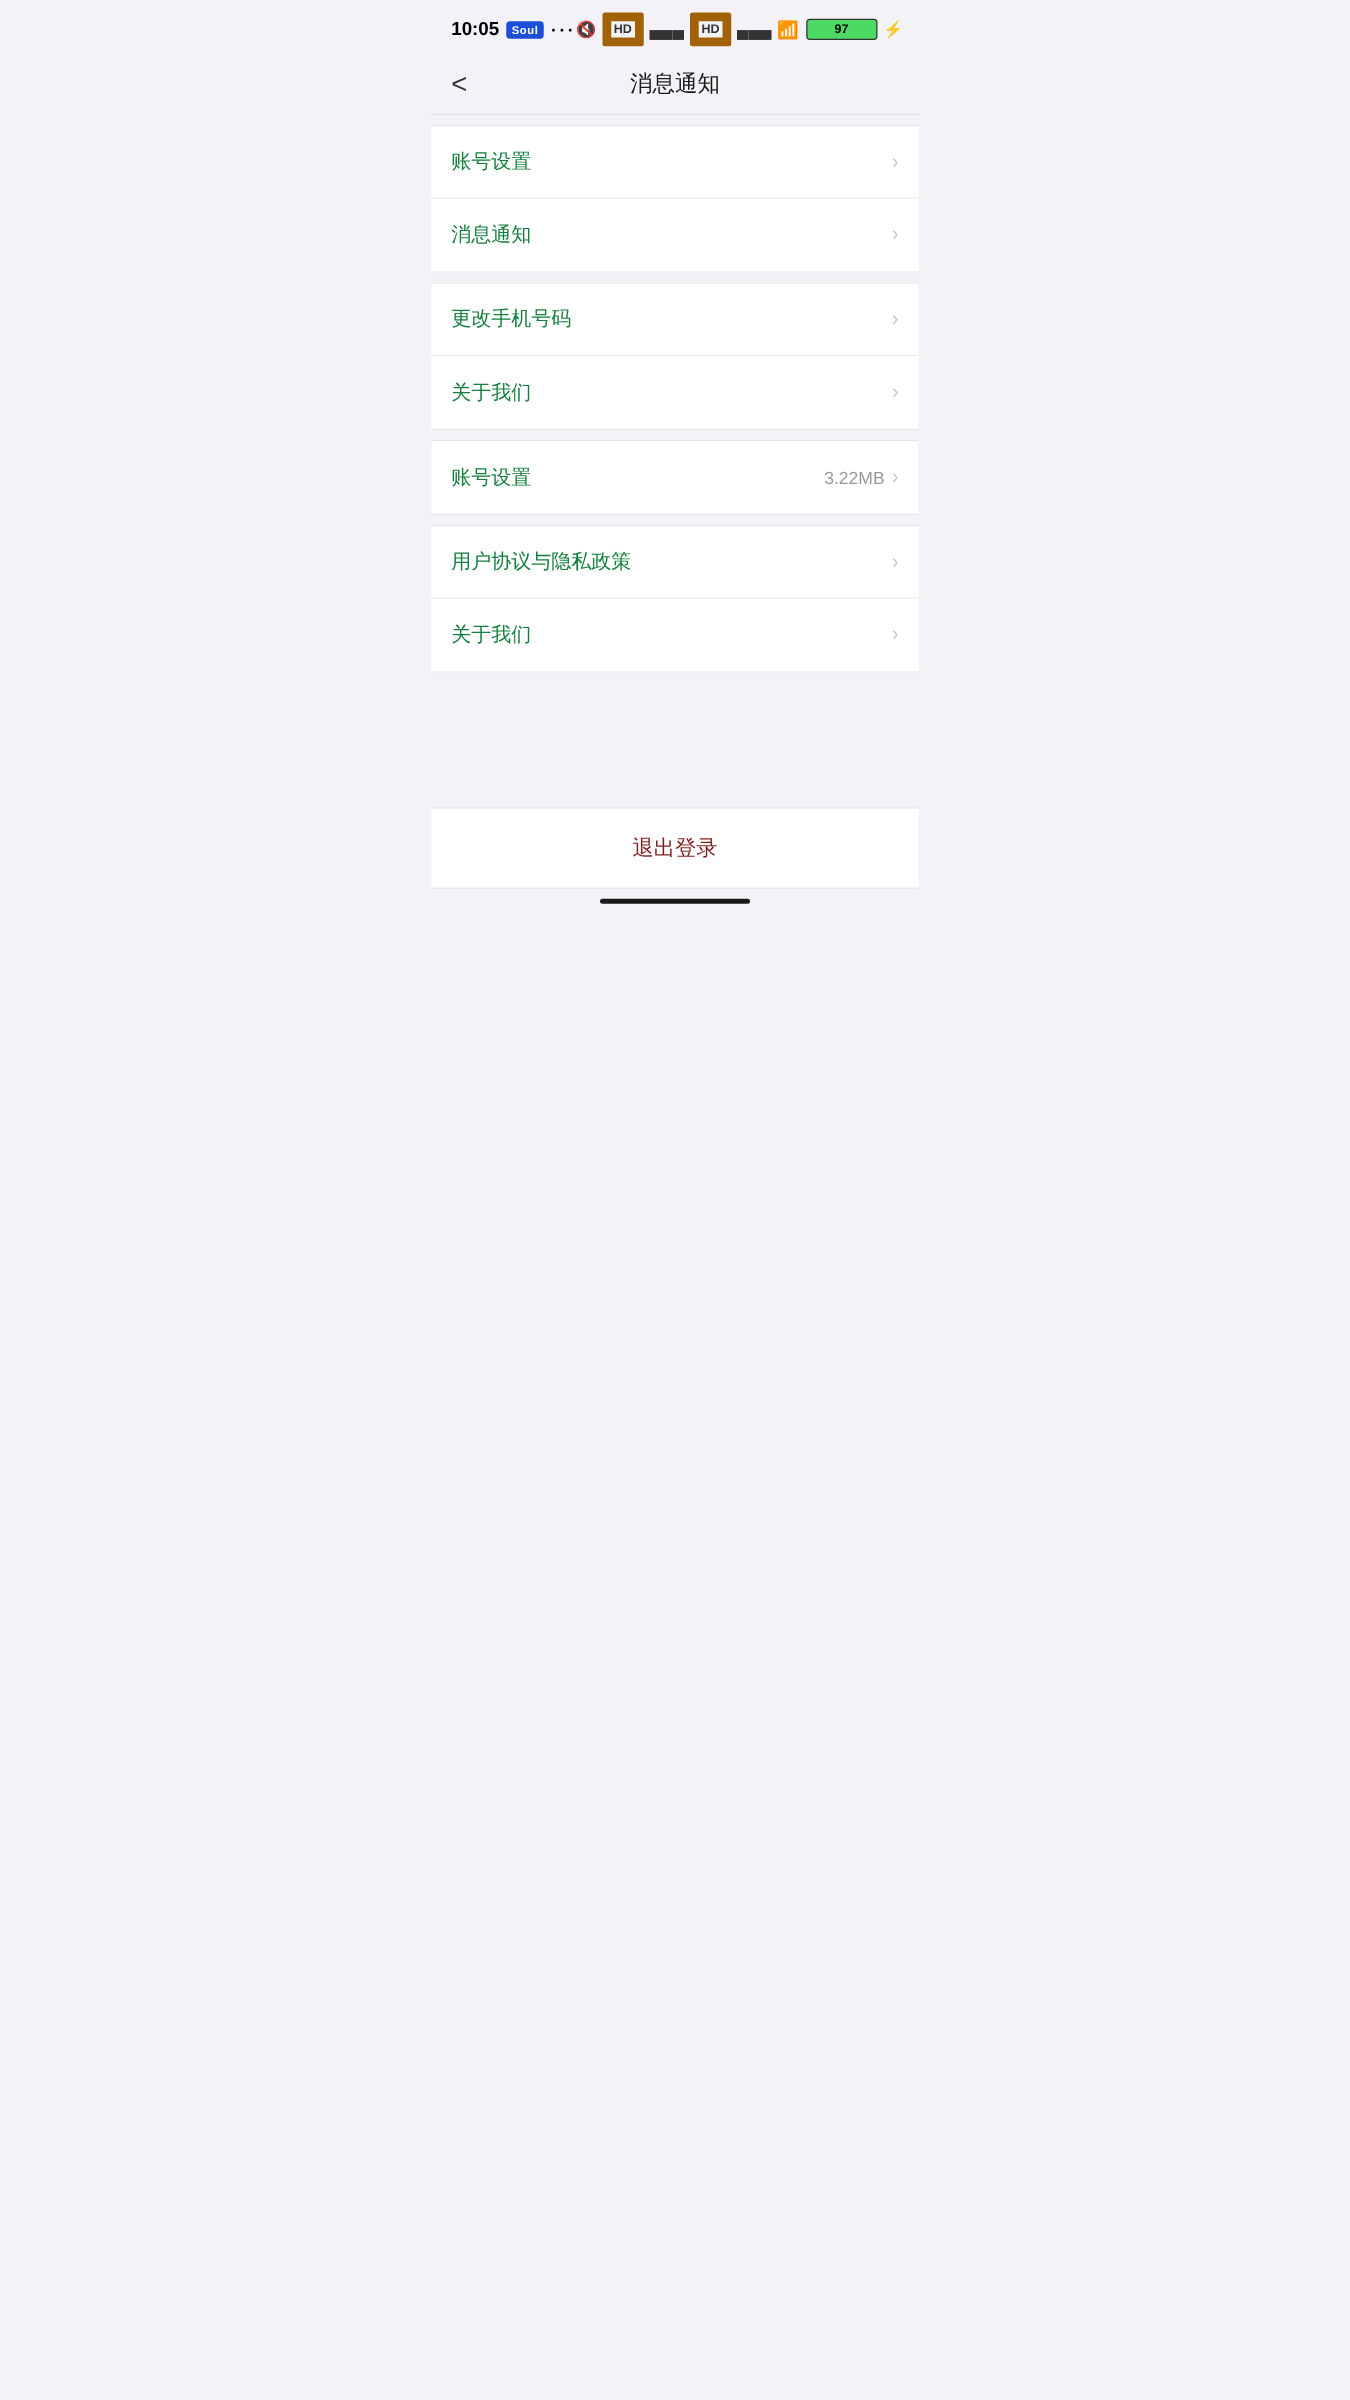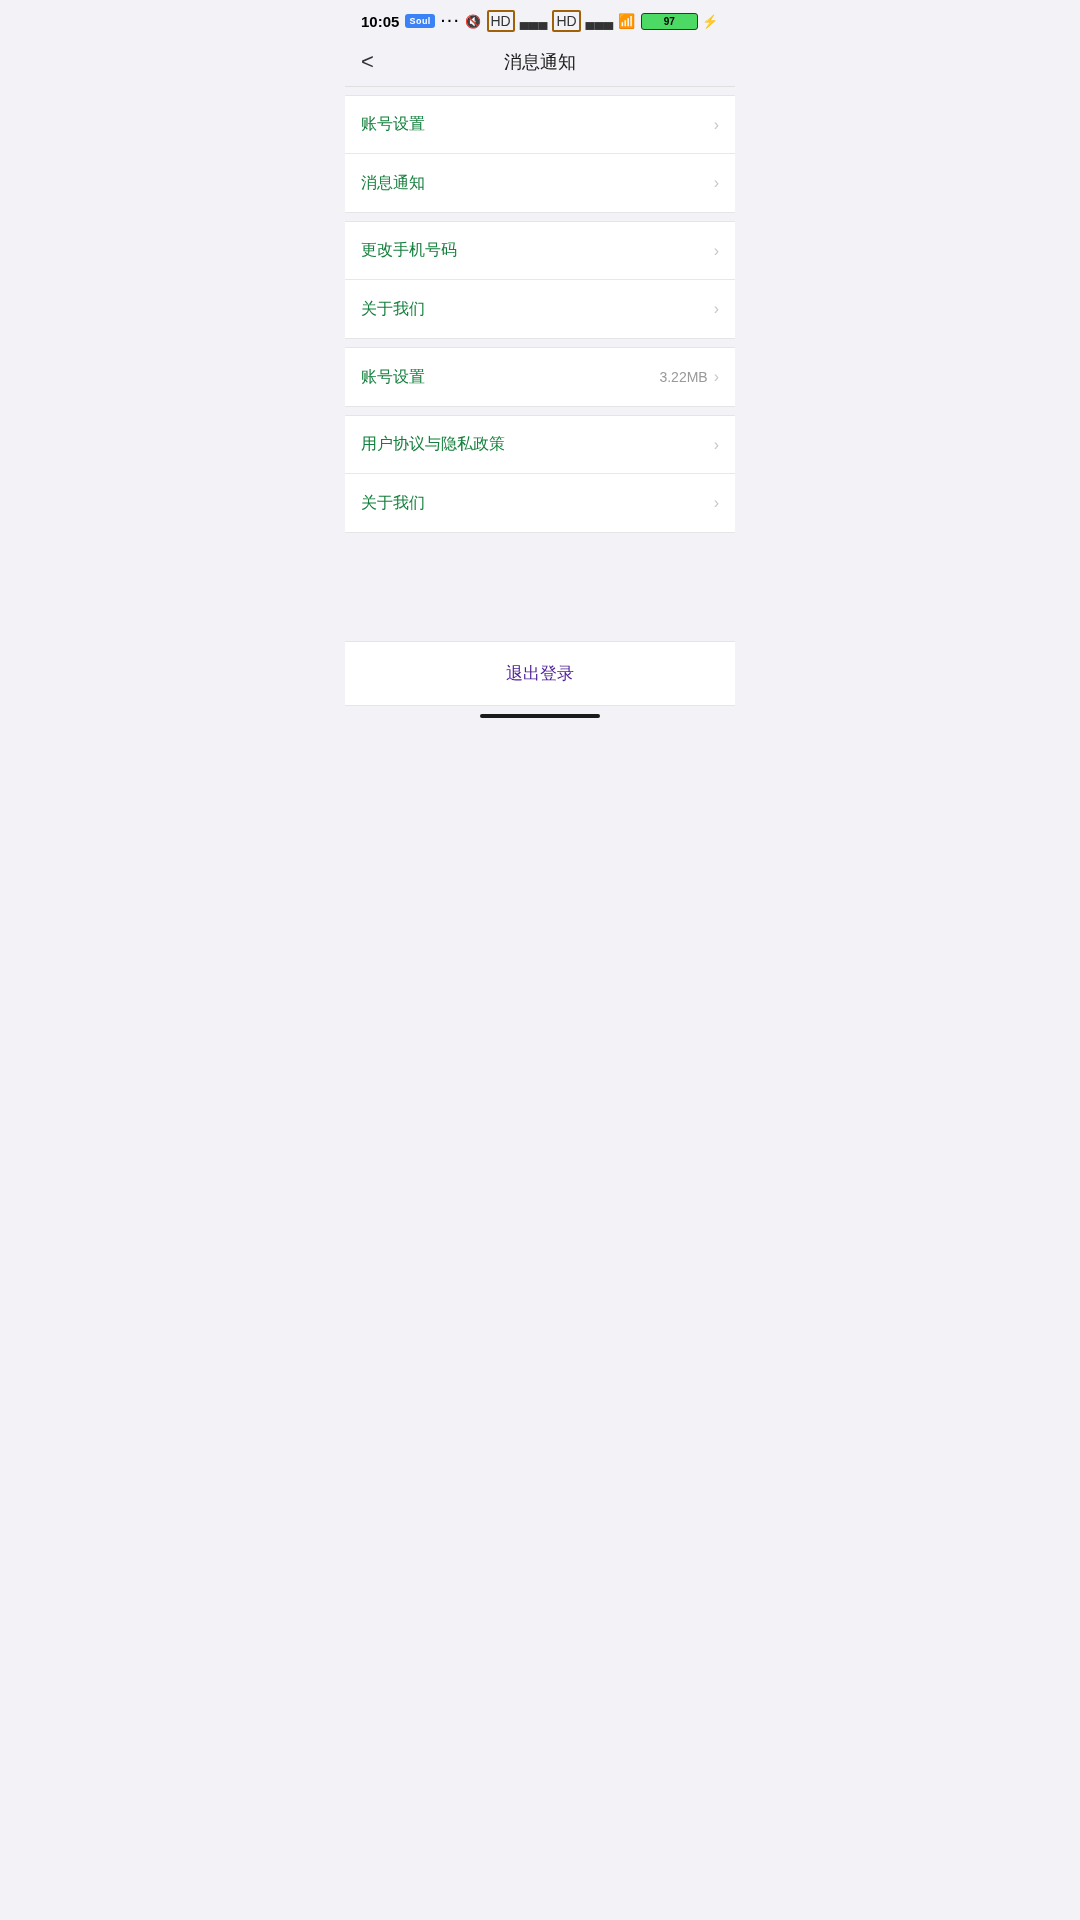--- a/index.html
+++ b/index.html
@@ -30,21 +30,21 @@
     .status-left {
       display: flex;
       align-items: center;
       gap: 6px;
       font-size: 15px;
       font-weight: 600;
       color: #000;
     }
 
     .soul-badge {
-      background-color: #3b82f6;
+      background-color: #1d4ed8;
       color: #fff;
       font-size: 9px;
       font-weight: 700;
       padding: 2px 4px;
       border-radius: 3px;
       letter-spacing: 0.5px;
     }
 
     .status-dots {
       font-size: 14px;
@@ -152,21 +152,21 @@
     .logout-button {
       display: flex;
       align-items: center;
       justify-content: center;
       width: 100%;
       padding: 20px 16px;
       background-color: #ffffff;
       border: none;
       cursor: pointer;
       font-size: 17px;
-      color: #4c1d95;
+      color: #7f1d1d;
     }
 
     .content-area {
       display: flex;
       flex-direction: column;
       min-height: calc(700px - 130px);
     }
 
     .spacer {
       flex: 1;
@@ -180,24 +180,24 @@
     }
 
     .home-indicator-bar {
       width: 120px;
       height: 4px;
       background-color: #1a1a1a;
       border-radius: 2px;
     }
 
     .hd-badge {
-      font-size: 14px;
-      font-weight: 400;
+      font-size: 10px;
+      font-weight: 700;
       color: #333;
-      border: 2px solid #a16207;
+      border: 7px solid #a16207;
       padding: 0 2px;
       border-radius: 2px;
       line-height: 1.3;
     }
   </style>
 </head>
 <body>
 
 <div class="status-bar">
   <div class="status-left">

